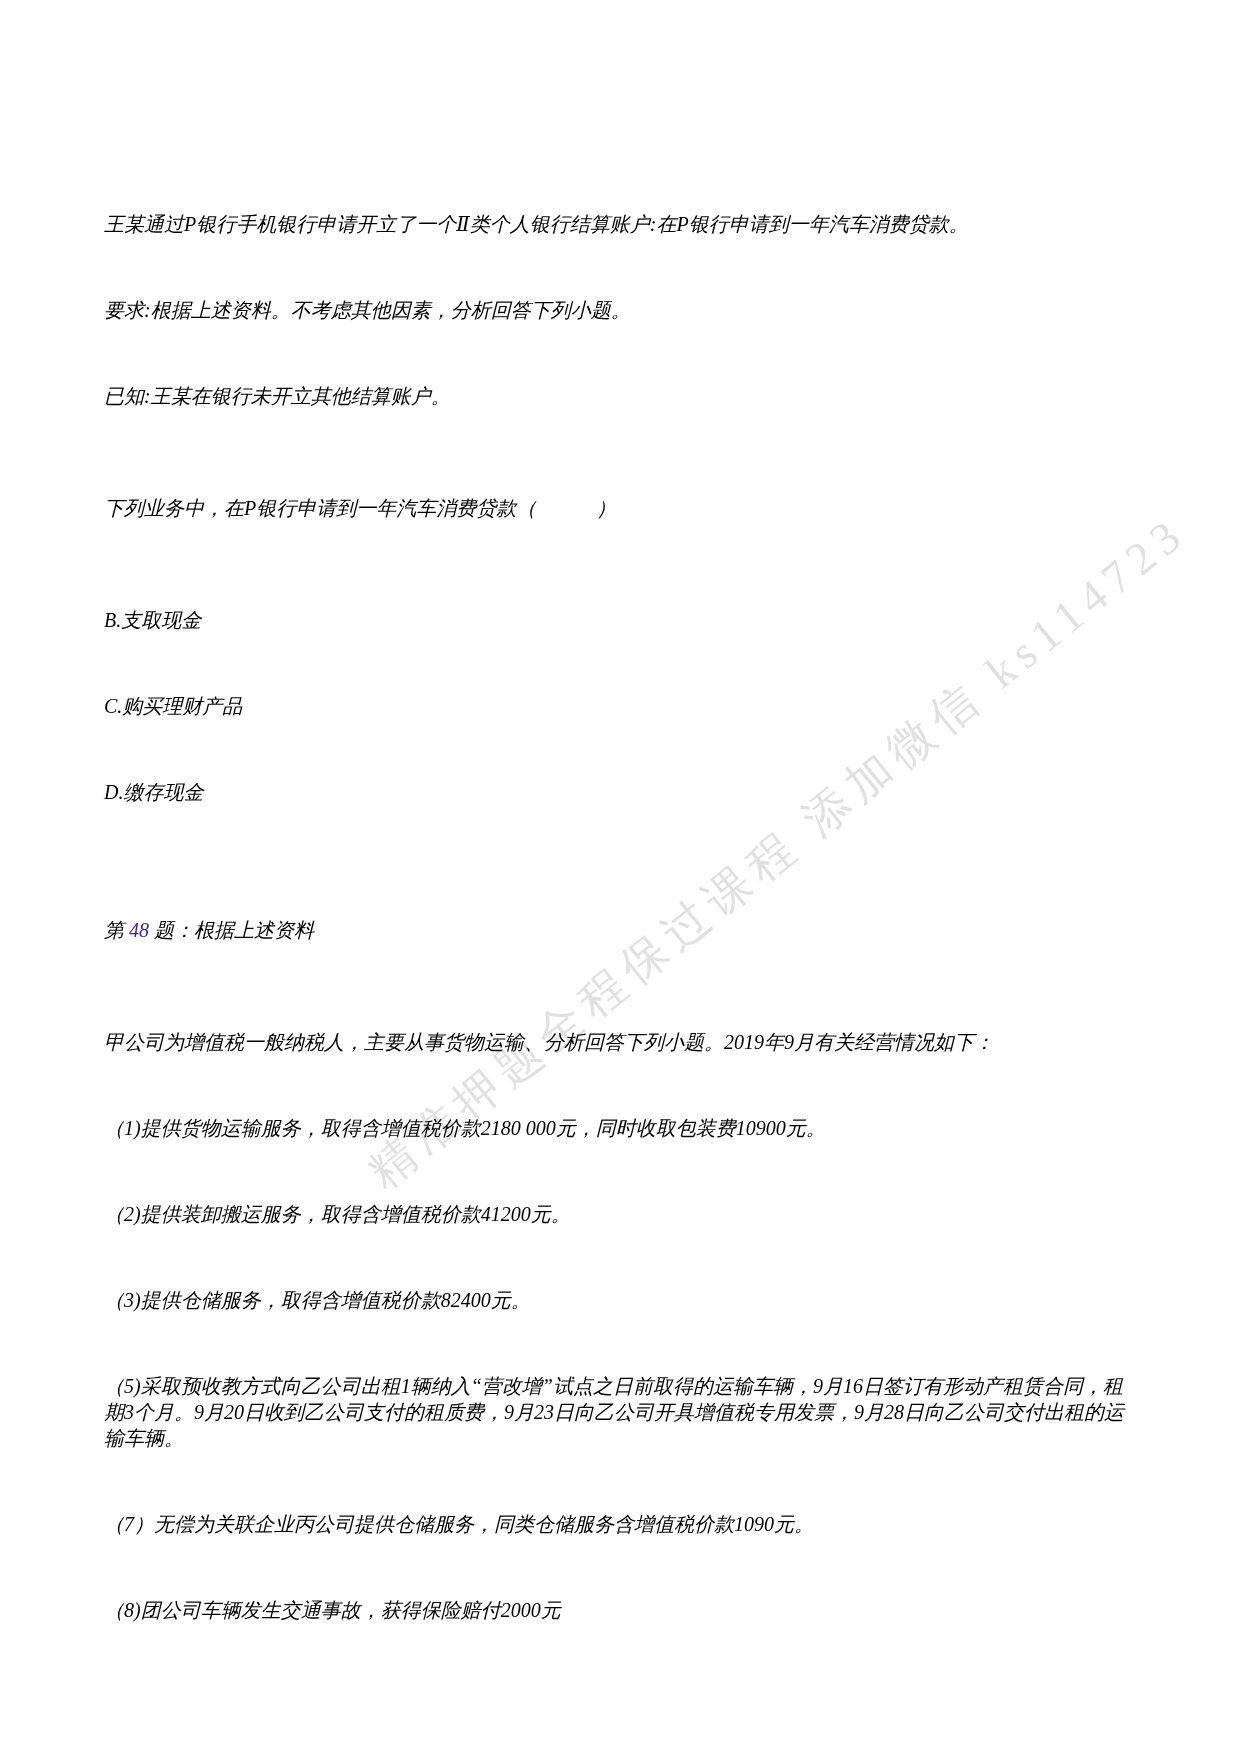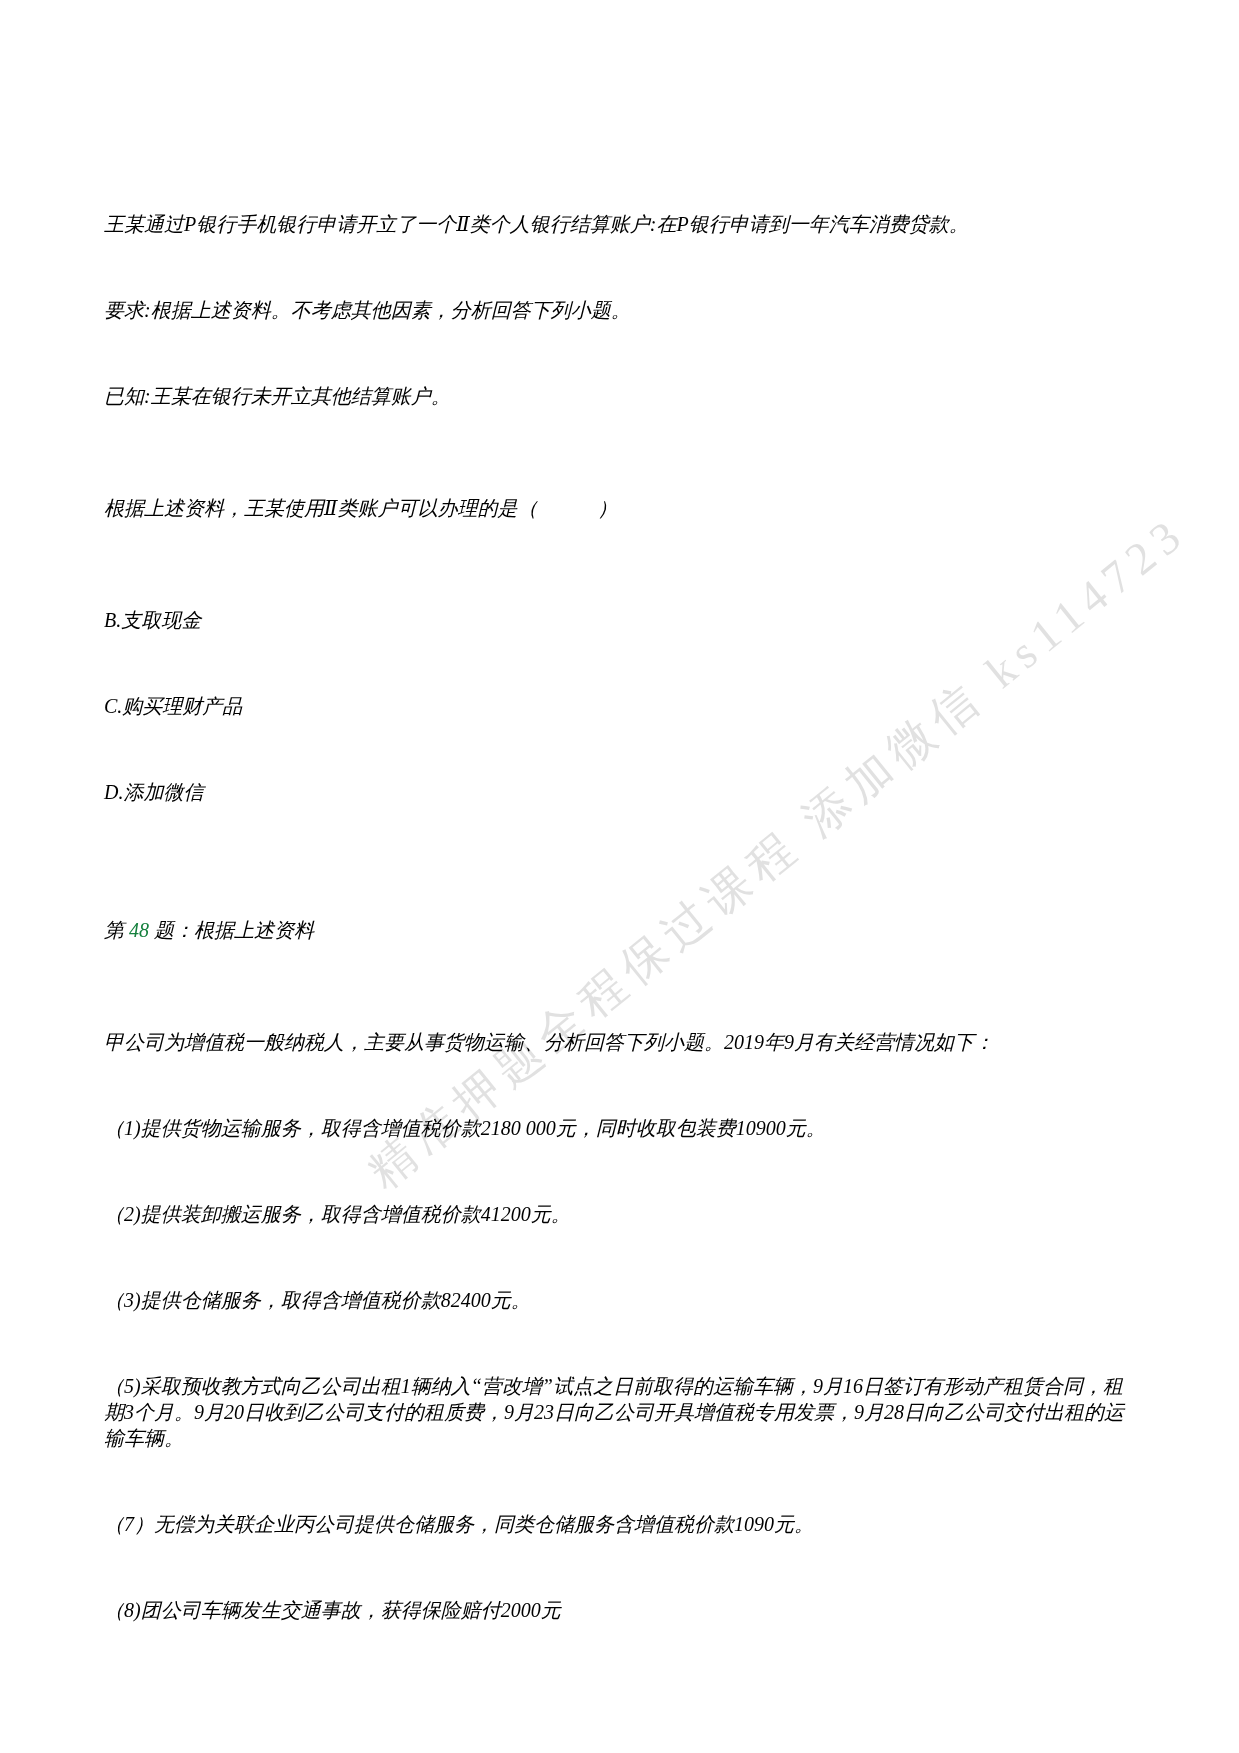--- a/index.html
+++ b/index.html
@@ -31,45 +31,45 @@
     left: 100px;
     top: 0;
     width: 1045px;
     padding-top: 103px;
     font-size: 20px;
     line-height: 26px;
     white-space: pre-wrap;
     z-index: 1;
   }
   .content p { margin: 4px; font-style: italic; }
-  .red { color: #15803d; }
+  .red { color: #4c1d95; }
   .mt19 { margin-top: 19px; }
   .mt20 { margin-top: 20px; }
   .mt27 { margin-top: 27px; }
   .mt112 { margin-top: 112px; }
 </style>
 </head>
 <body>
 
 <div class="page">
 
   <div class="watermark">精准押题全程保过课程 添加微信 ks114723</div>
 
   <div class="content">
 
     
     <p>王某通过P银行手机银行申请开立了一个Ⅱ类个人银行结算账户:在P银行申请到一年汽车消费贷款。</p>
     <p>要求:根据上述资料。不考虑其他因素，分析回答下列小题。</p>
     <p>已知:王某在银行未开立其他结算账户。</p>
 
-    <p class="mt20">根据上述资料，王某使用Ⅱ类账户可以办理的是（　　　）</p>
+    <p class="mt20">下列业务中，在P银行申请到一年汽车消费贷款（　　　）</p>
 
     <p>B.支取现金</p>
     <p>C.购买理财产品</p>
-    <p>D.添加微信</p>
+    <p>D.缴存现金</p>
 
     
     <p class="mt112"><span>第 </span><span class="red">48</span><span> 题：根据上述资料</span></p>
 
     <p class="mt27">甲公司为增值税一般纳税人，主要从事货物运输、分析回答下列小题。2019年9月有关经营情况如下：</p>
     <p>（1)提供货物运输服务，取得含增值税价款2180 000元，同时收取包装费10900元。</p>
     <p>（2)提供装卸搬运服务，取得含增值税价款41200元。</p>
     <p>（3)提供仓储服务，取得含增值税价款82400元。</p>
     <p>（5)采取预收教方式向乙公司出租1辆纳入“营改增”试点之日前取得的运输车辆，9月16日签订有形动产租赁合同，租期3个月。9月20日收到乙公司支付的租质费，9月23日向乙公司开具增值税专用发票，9月28日向乙公司交付出租的运输车辆。</p>
     <p>（7）无偿为关联企业丙公司提供仓储服务，同类仓储服务含增值税价款1090元。</p>

